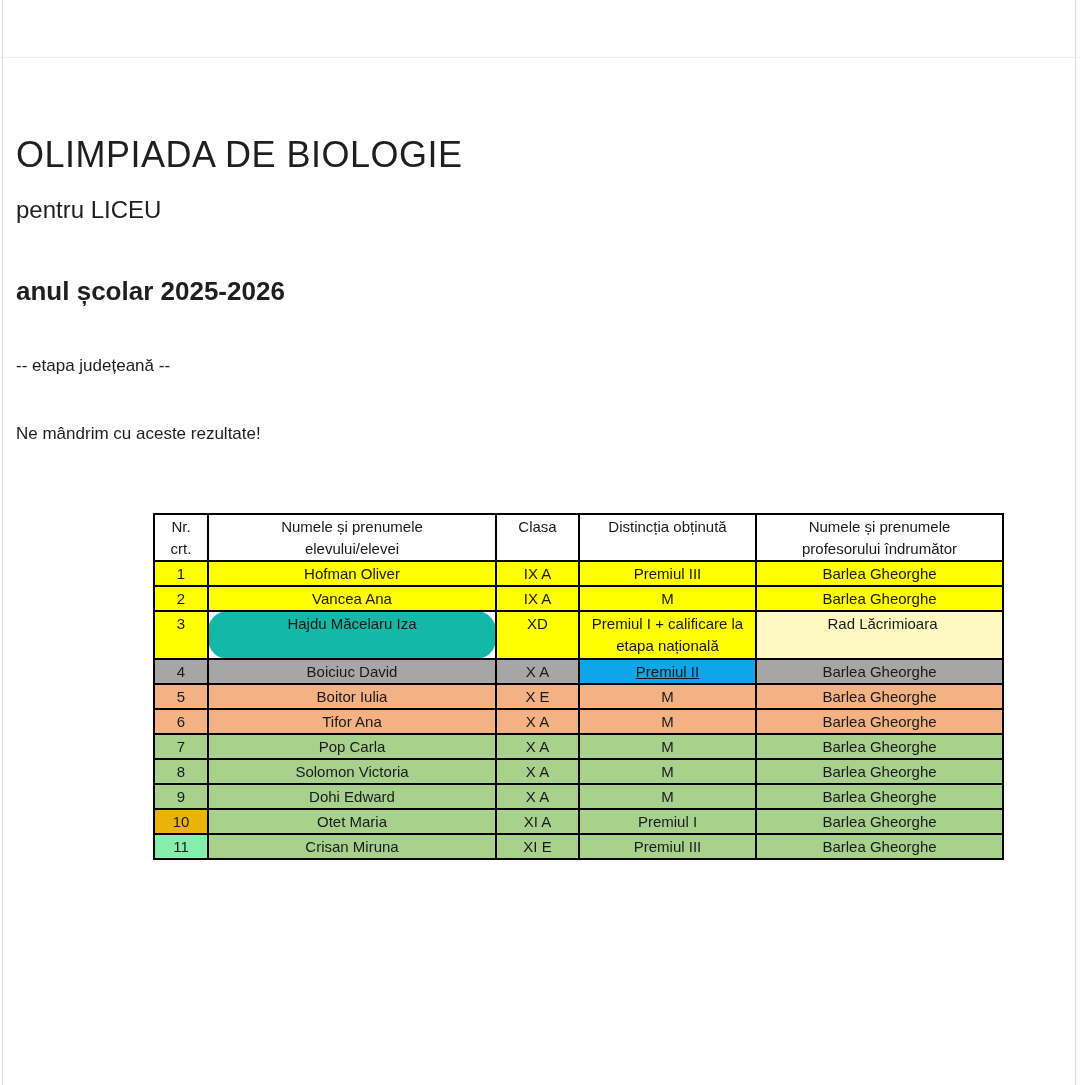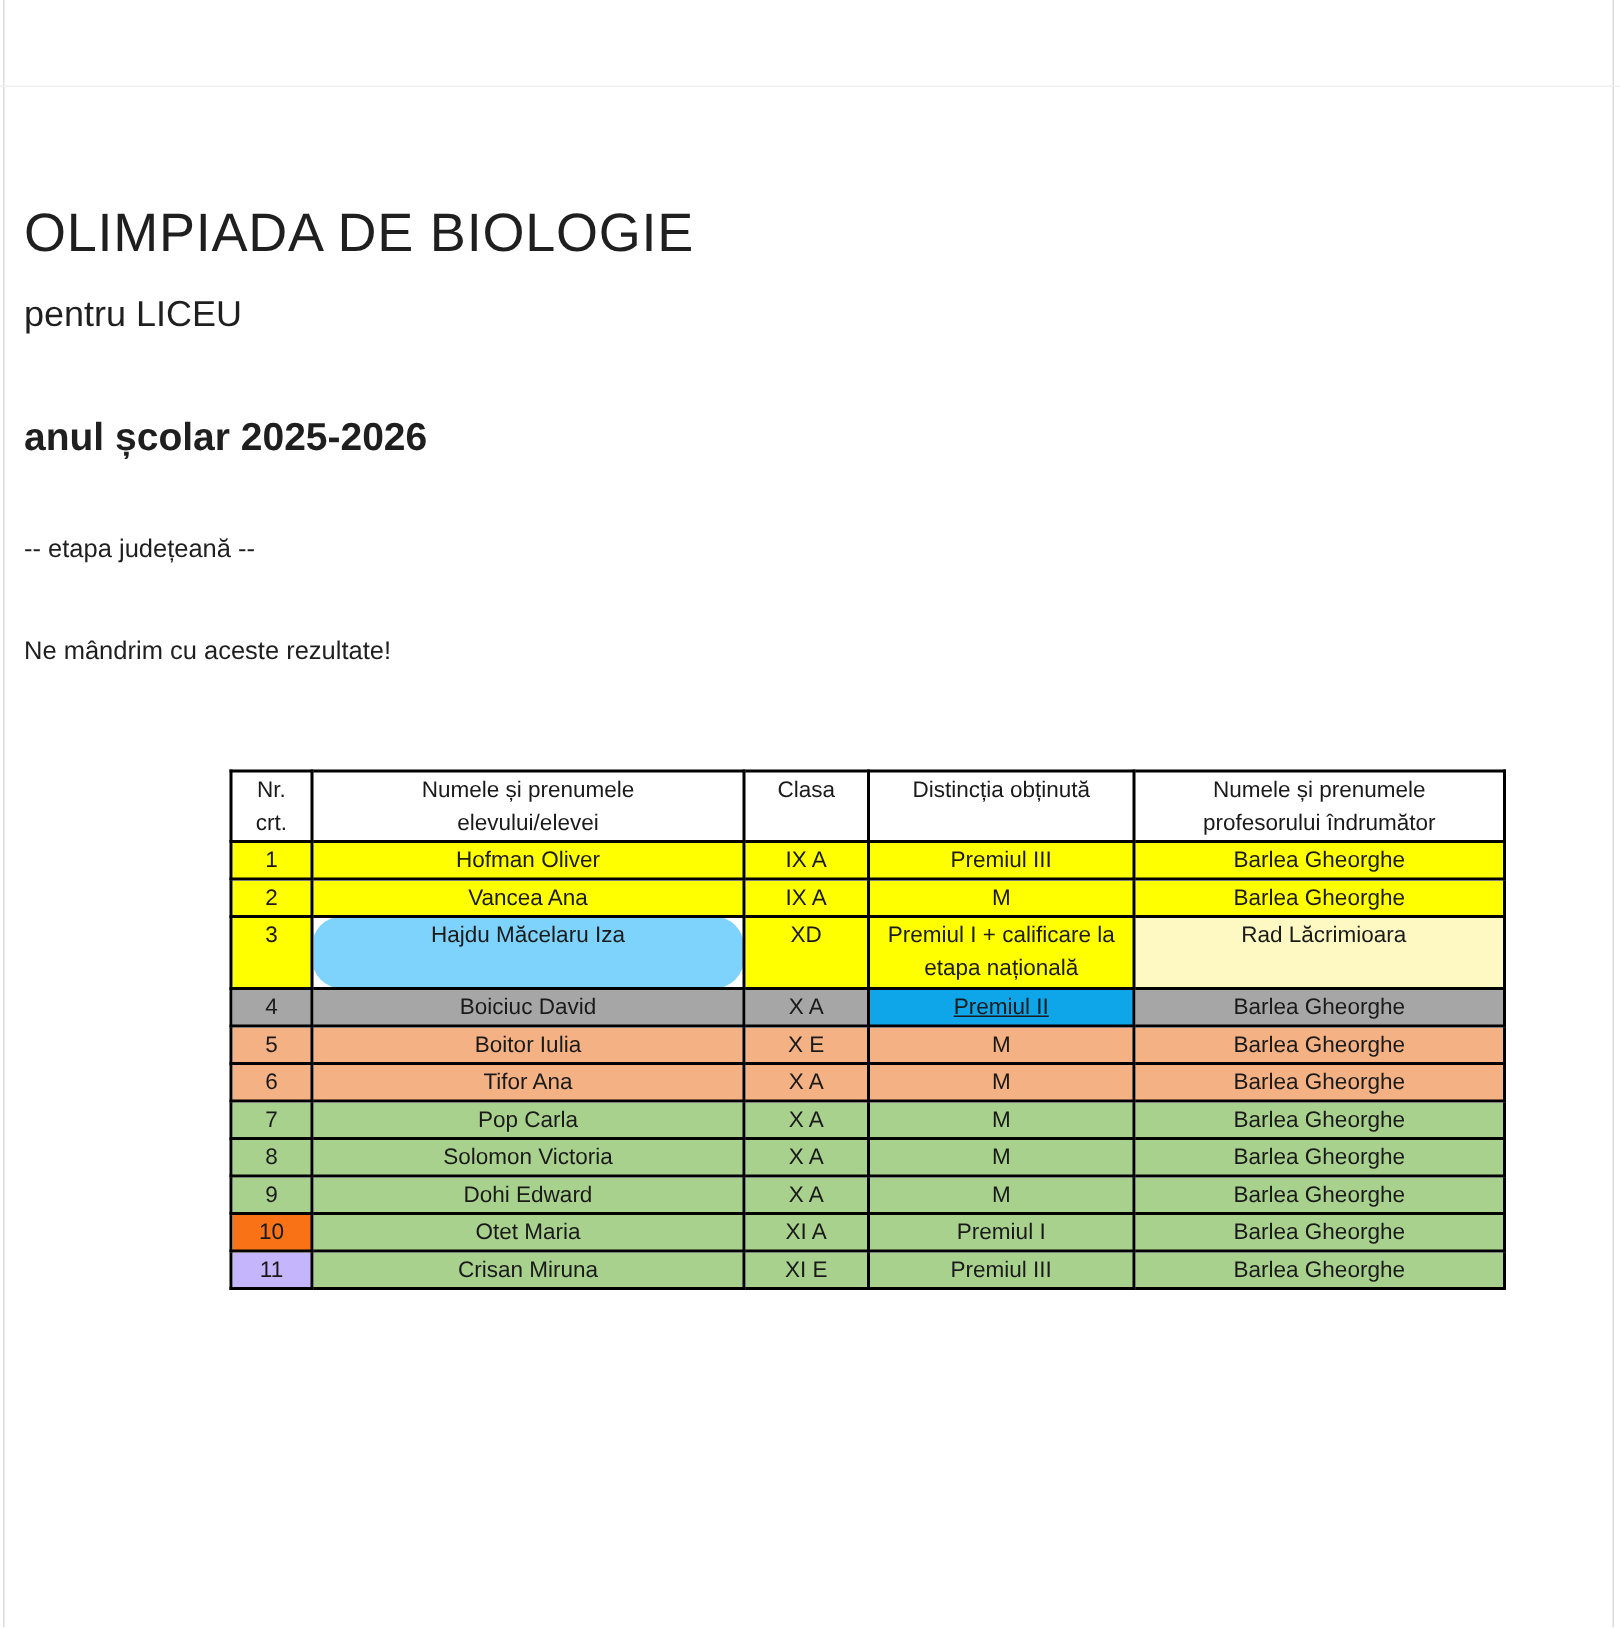--- a/index.html
+++ b/index.html
@@ -106,21 +106,21 @@
     </tr>
         <tr>
       <td style="background-color: rgb(255, 255, 0);">2</td>
       <td style="background-color: rgb(255, 255, 0);">Vancea Ana</td>
       <td style="background-color: rgb(255, 255, 0);">IX A</td>
       <td style="background-color: rgb(255, 255, 0);">M</td>
       <td style="background-color: rgb(255, 255, 0);">Barlea Gheorghe</td>
     </tr>
         <tr class="tall">
       <td style="background-color: rgb(255, 255, 0);">3</td>
-      <td style="background-color: #7dd3fc; border-radius: 20px;">Hajdu Măcelaru Iza</td>
+      <td style="background-color: #14b8a6; border-radius: 20px;">Hajdu Măcelaru Iza</td>
       <td style="background-color: rgb(255, 255, 0);">XD</td>
       <td style="background-color: rgb(255, 255, 0);">Premiul I + calificare la etapa națională</td>
       <td style="background-color: #fef9c3; padding-left: 10px;">Rad Lăcrimioara</td>
     </tr>
         <tr>
       <td style="background-color: rgb(166, 166, 166);">4</td>
       <td style="background-color: rgb(166, 166, 166);">Boiciuc David</td>
       <td style="background-color: rgb(166, 166, 166);">X A</td>
       <td style="background-color: #0ea5e9; text-decoration: underline;">Premiul II</td>
       <td style="background-color: rgb(166, 166, 166);">Barlea Gheorghe</td>
@@ -154,28 +154,28 @@
       <td style="background-color: rgb(169, 209, 142);">Barlea Gheorghe</td>
     </tr>
         <tr>
       <td style="background-color: rgb(169, 209, 142);">9</td>
       <td style="background-color: rgb(169, 209, 142);">Dohi Edward</td>
       <td style="background-color: rgb(169, 209, 142);">X A</td>
       <td style="background-color: rgb(169, 209, 142);">M</td>
       <td style="background-color: rgb(169, 209, 142);">Barlea Gheorghe</td>
     </tr>
         <tr>
-      <td style="background-color: #f97316;">10</td>
+      <td style="background-color: #eab308;">10</td>
       <td style="background-color: rgb(169, 209, 142);">Otet Maria</td>
       <td style="background-color: rgb(169, 209, 142);">XI A</td>
       <td style="background-color: rgb(169, 209, 142); text-align: center;">Premiul I</td>
       <td style="background-color: rgb(169, 209, 142);">Barlea Gheorghe</td>
     </tr>
         <tr>
-      <td style="background-color: #c4b5fd;">11</td>
+      <td style="background-color: #86efac;">11</td>
       <td style="background-color: rgb(169, 209, 142);">Crisan Miruna</td>
       <td style="background-color: rgb(169, 209, 142);">XI E</td>
       <td style="background-color: rgb(169, 209, 142);">Premiul III</td>
       <td style="background-color: rgb(169, 209, 142);">Barlea Gheorghe</td>
     </tr>
       </tbody>
   </table>
 
 </div>
 

